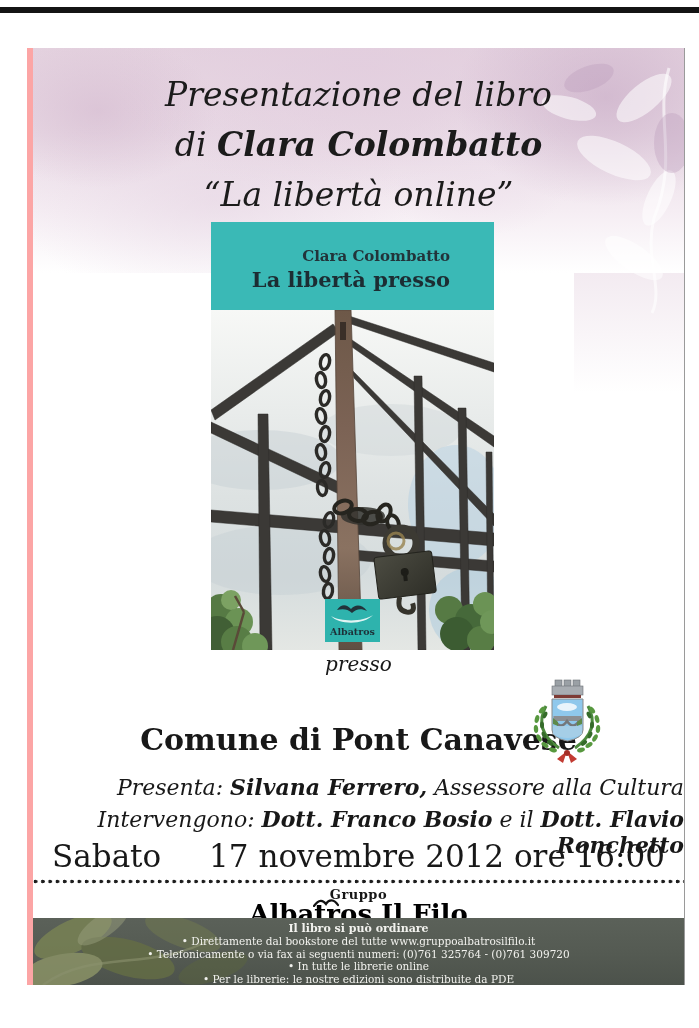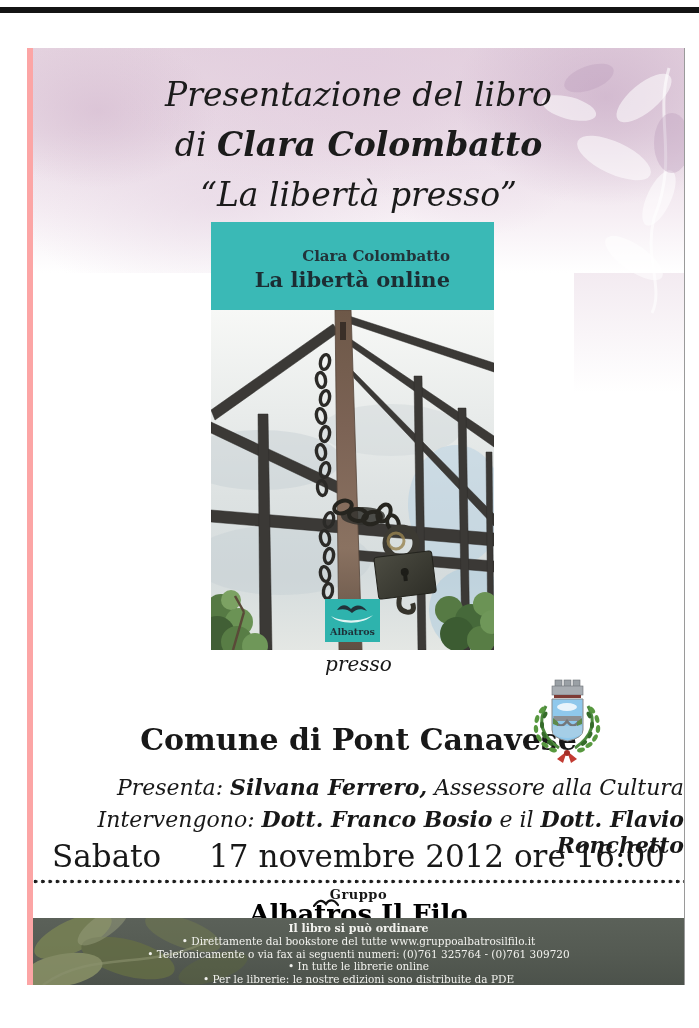--- a/index.html
+++ b/index.html
@@ -82,27 +82,27 @@
       <path d="M175,20 C160,70 185,110 160,170 C150,210 170,240 158,265" stroke="rgba(255,255,255,.6)" stroke-width="3" fill="none"></path>
       <g fill="rgba(186,156,186,.35)">
         <ellipse cx="178" cy="95" rx="18" ry="30"></ellipse>
         <ellipse cx="95" cy="30" rx="26" ry="12" transform="rotate(-20 95 30)"></ellipse>
       </g>
     </svg>
 
     <div class="titles">
       <div class="title-line">Presentazione del libro</div>
       <div class="title-line"><span>di </span><b>Clara Colombatto</b></div>
-      <div class="title-line">“La libertà presso”</div>
+      <div class="title-line">“La libertà online”</div>
     </div>
 
     <div class="cover">
       <div class="cover-band">
         <div class="cover-author">Clara Colombatto</div>
-        <div class="cover-title">La libertà online</div>
+        <div class="cover-title">La libertà presso</div>
       </div>
       <svg class="cover-photo" viewBox="0 0 283 340" preserveAspectRatio="none">
         <defs>
           <linearGradient id="sky" x1="0" y1="0" x2="0" y2="1">
             <stop offset="0" stop-color="#f7f8f6"></stop>
               <stop offset=".3" stop-color="#e9eceb"></stop>
             <stop offset=".55" stop-color="#dde2e2"></stop>
               <stop offset=".78" stop-color="#d5dcdd"></stop>
             <stop offset="1" stop-color="#e4e7e4"></stop>
           </linearGradient>

